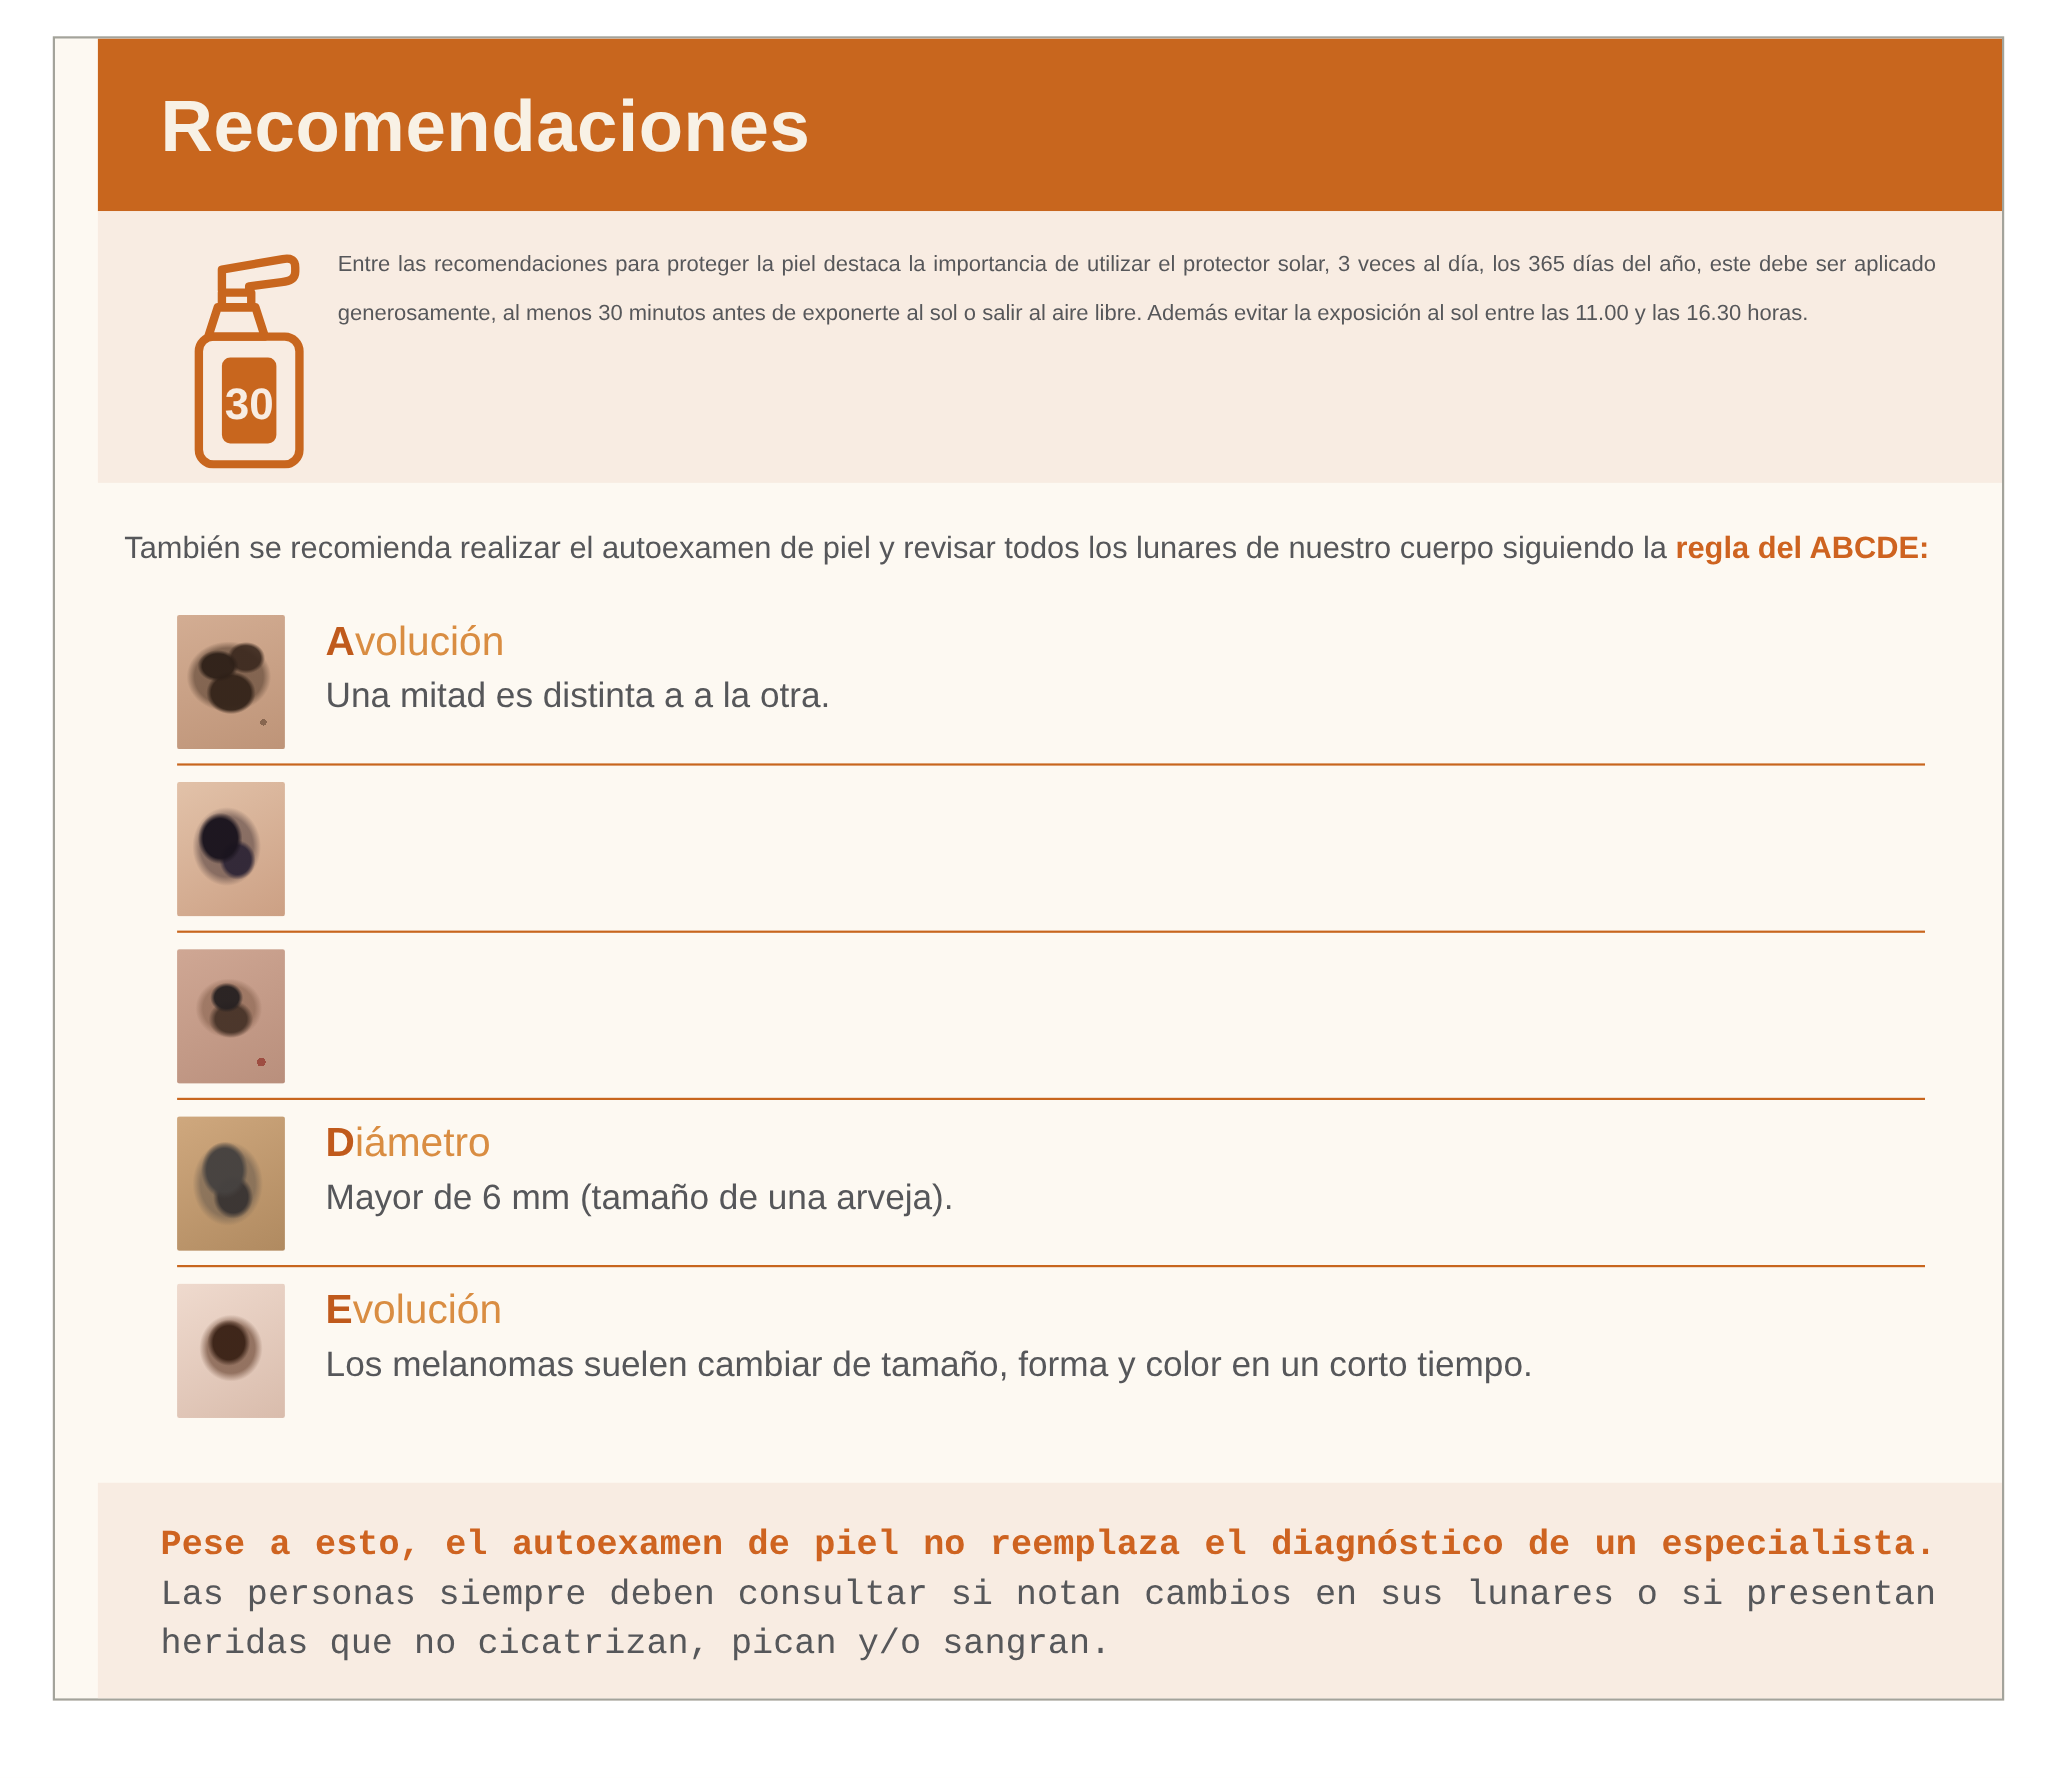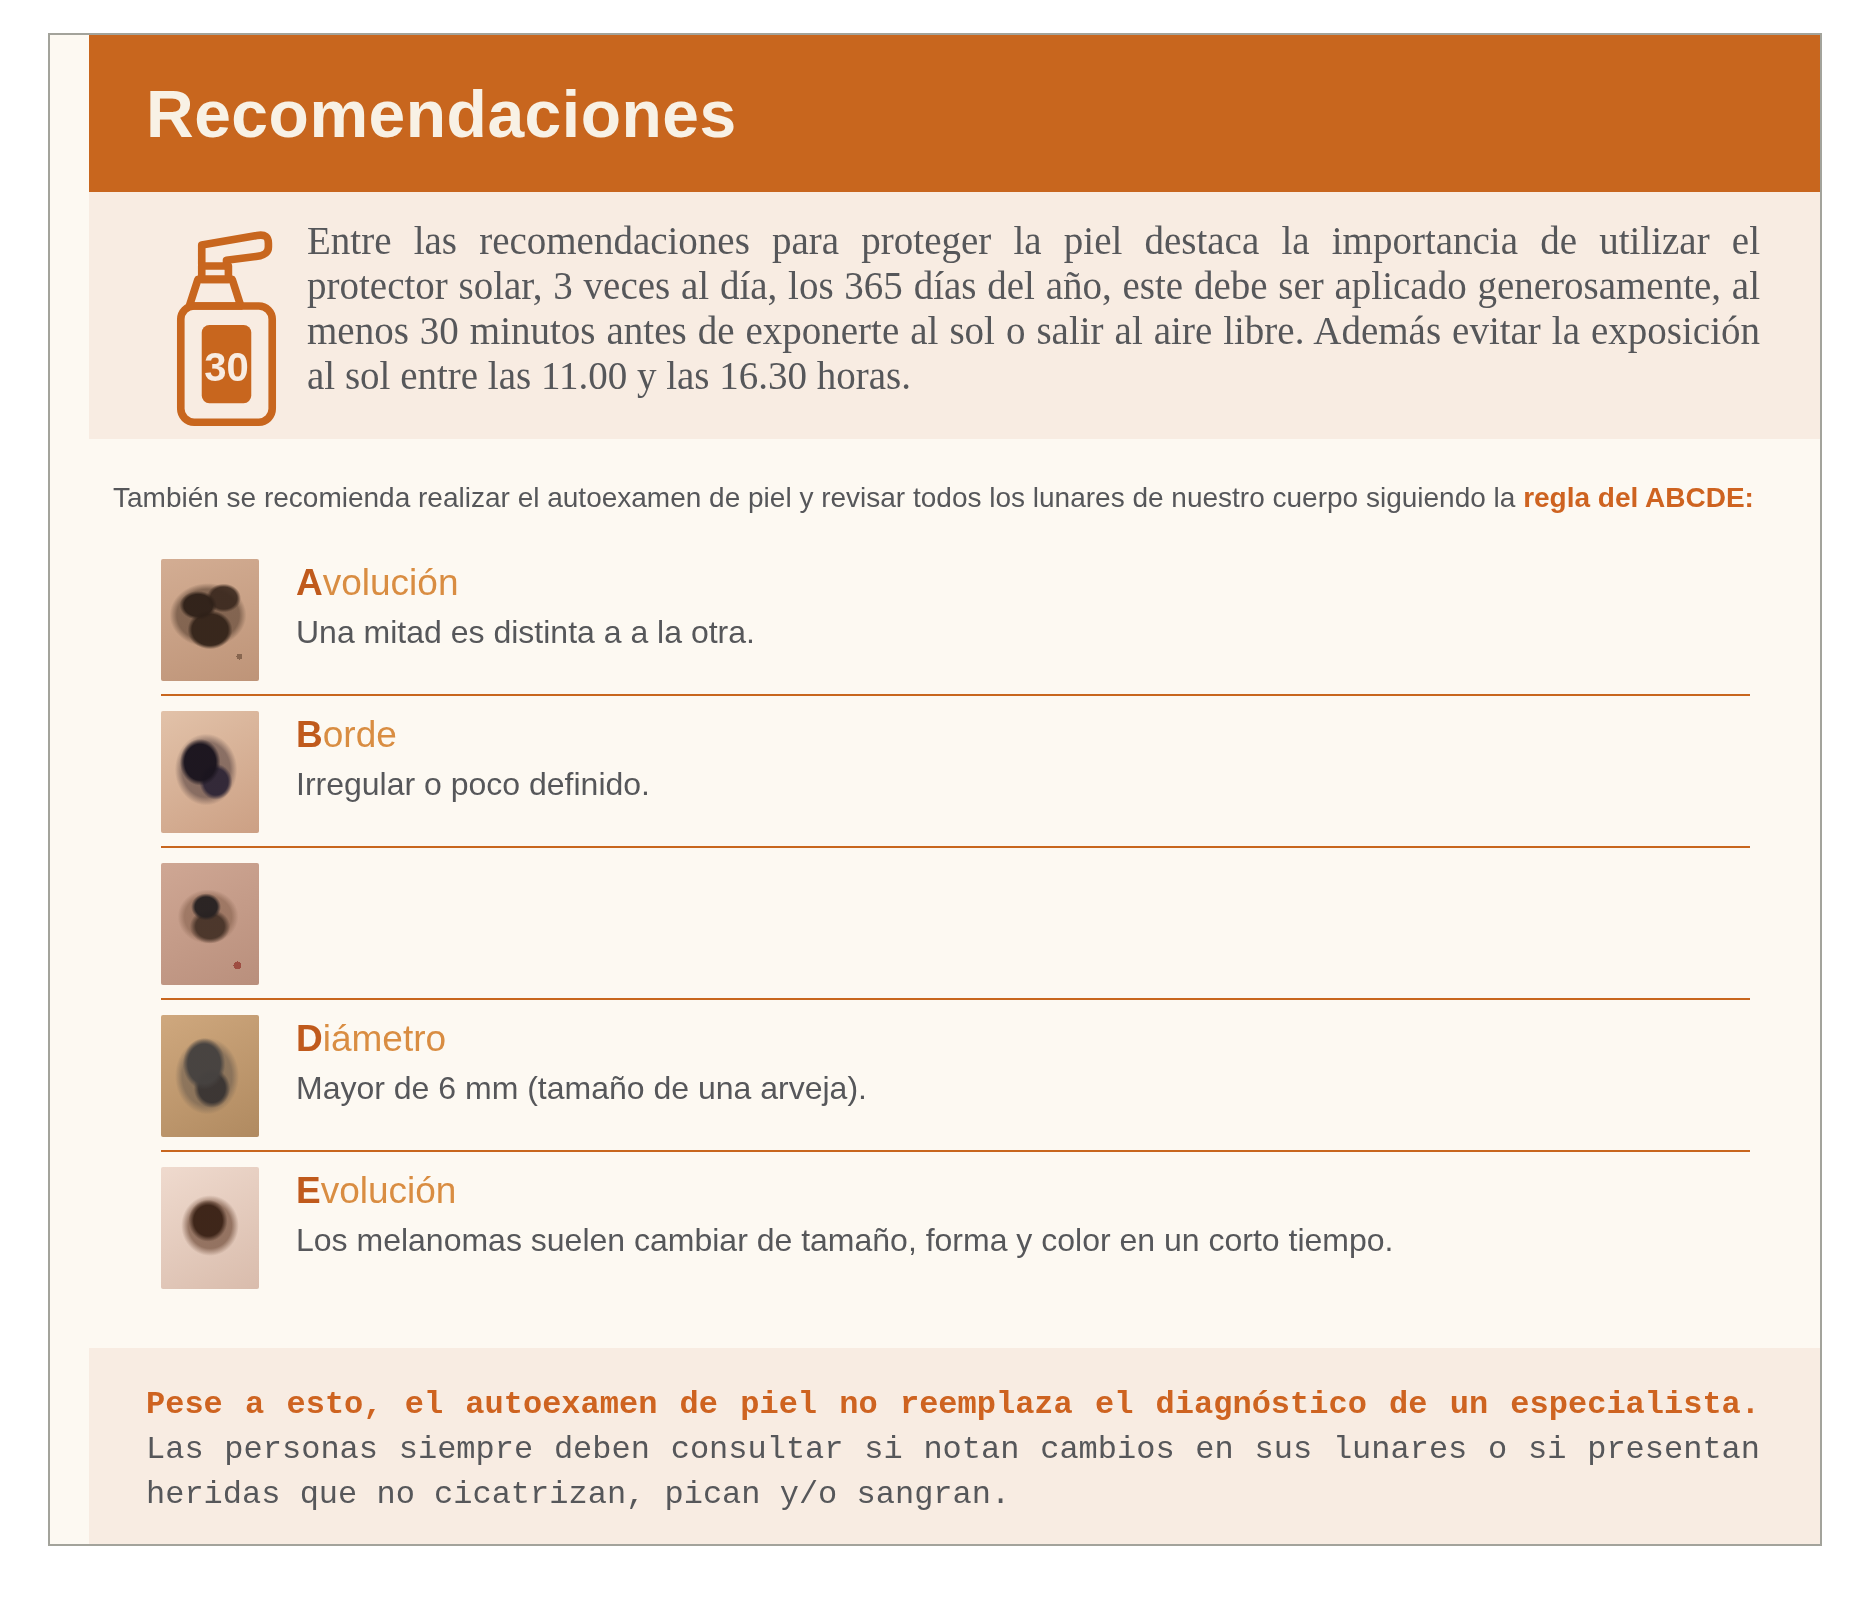--- a/index.html
+++ b/index.html
@@ -30,23 +30,22 @@
   }
   .header h1{
     font-size:66px;font-weight:700;color:var(--title-text);letter-spacing:.5px;
   }
   .section-intro{
     height:247px;flex:none;background:var(--section-tint);
     display:flex;padding:26px 60px 0 80px;
   }
   .icon-wrap{width:120px;flex:none;margin-right:18px;padding-top:8px;}
   .intro-text{
-    flex:1;font-size:39px;line-height:45px;color:var(--body-text);
+    flex:1;font-size:20px;line-height:45px;color:var(--body-text);
     text-align:justify;
-    font-family:Liberation Serif, serif;
   }
   .section-main{
     flex:1;background:var(--main-bg);padding-top:36px;
   }
   .lead{
     margin:0 60px 24px 24px;font-size:28px;line-height:45px;
     color:var(--body-text);text-align:justify;
   }
   .lead .bold-orange{color:var(--accent-bold);font-weight:700;}
   .abcde-list{margin:0 70px 0 72px;}
@@ -144,24 +143,20 @@
   <div class="row">
     <div class="photo photo-a"></div>
     <div class="row-text">
       <div class="row-title"><span class="letter">A</span><span class="title-rest">volución</span></div>
       <div class="row-desc">Una mitad es distinta a a la otra.</div>
     </div>
   </div>
 
   <div class="row">
     <div class="photo photo-b"></div>
-    <div class="row-text">
-      <div class="row-title"><span class="letter">B</span><span class="title-rest">orde</span></div>
-      <div class="row-desc">Irregular o poco definido.</div>
-    </div>
   </div>
 
   <div class="row">
     <div class="photo photo-c"></div>
   </div>
 
   <div class="row">
     <div class="photo photo-d"></div>
     <div class="row-text">
       <div class="row-title"><span class="letter">D</span><span class="title-rest">iámetro</span></div>

